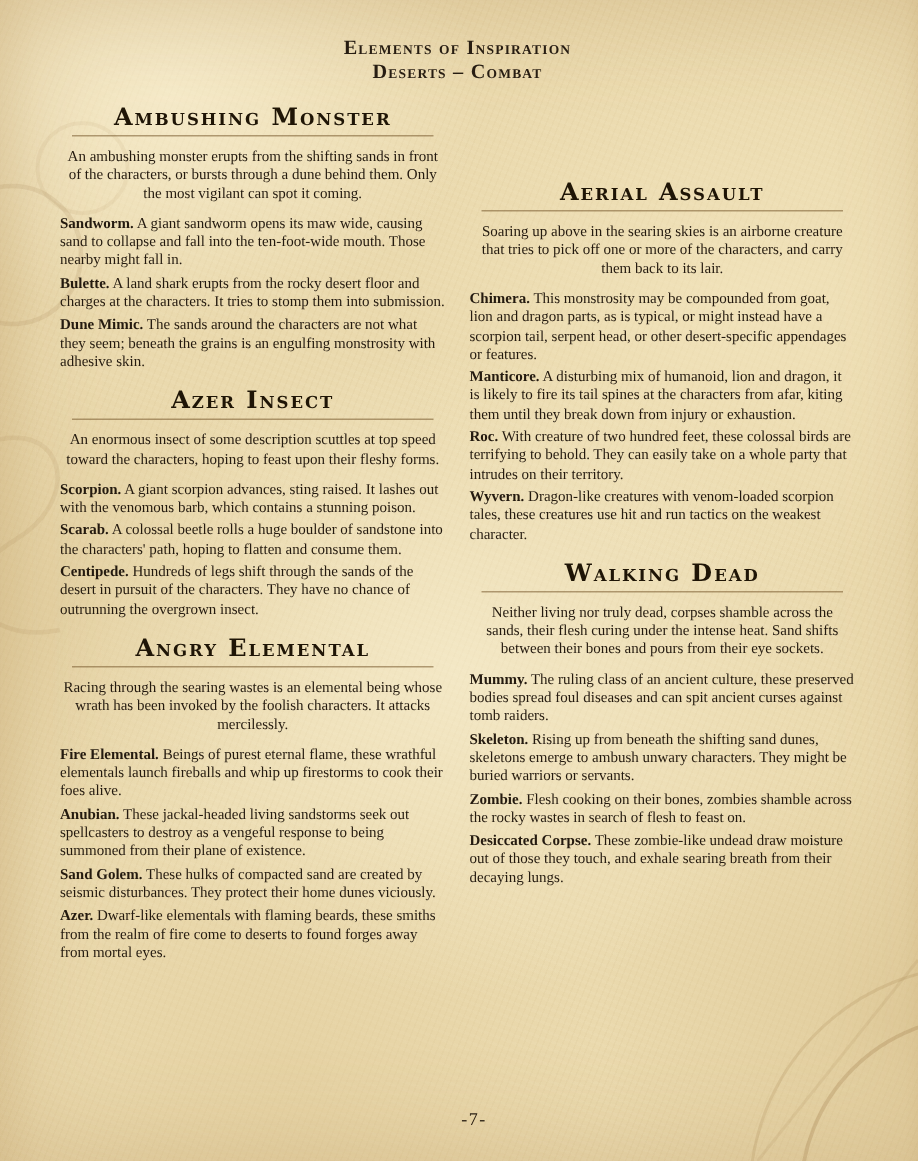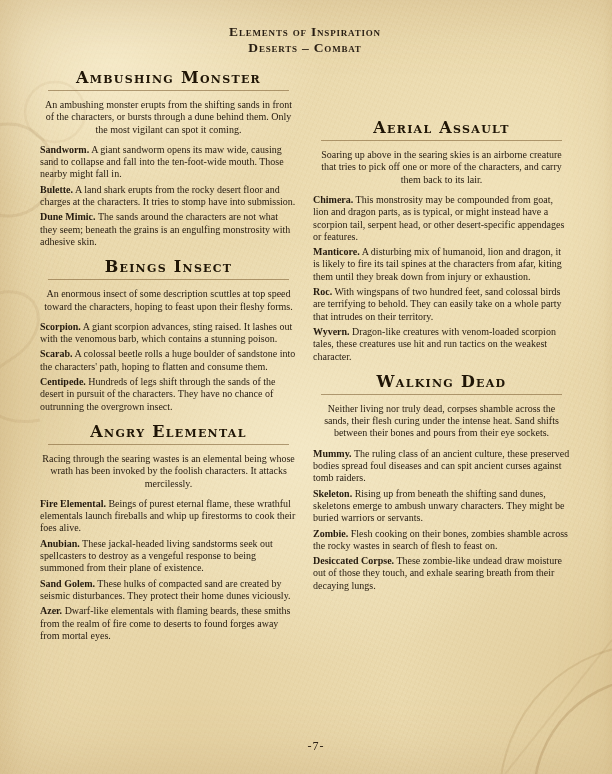--- a/index.html
+++ b/index.html
@@ -75,30 +75,30 @@
         <div class="section">
           <h2 class="section-heading">Ambushing Monster</h2>
           <hr class="section-rule">
           <p class="intro">An ambushing monster erupts from the shifting sands in front of the characters, or bursts through a dune behind them. Only the most vigilant can spot it coming.</p>
           <p class="entry">
             <b>Sandworm.</b>
             <span>A giant sandworm opens its maw wide, causing sand to collapse and fall into the ten-foot-wide mouth. Those nearby might fall in.</span>
           </p>
           <p class="entry">
             <b>Bulette.</b>
-            <span>A land shark erupts from the rocky desert floor and charges at the characters. It tries to stomp have into submission.</span>
+            <span>A land shark erupts from the rocky desert floor and charges at the characters. It tries to stomp them into submission.</span>
           </p>
           <p class="entry">
             <b>Dune Mimic.</b>
             <span>The sands around the characters are not what they seem; beneath the grains is an engulfing monstrosity with adhesive skin.</span>
           </p>
         </div>
 
         <div class="section">
-          <h2 class="section-heading">Beings Insect</h2>
+          <h2 class="section-heading">Azer Insect</h2>
           <hr class="section-rule">
           <p class="intro">An enormous insect of some description scuttles at top speed toward the characters, hoping to feast upon their fleshy forms.</p>
           <p class="entry">
             <b>Scorpion.</b>
             <span>A giant scorpion advances, sting raised. It lashes out with the venomous barb, which contains a stunning poison.</span>
           </p>
           <p class="entry">
             <b>Scarab.</b>
             <span>A colossal beetle rolls a huge boulder of sandstone into the characters' path, hoping to flatten and consume them.</span>
           </p>
@@ -141,21 +141,21 @@
           <p class="entry">
             <b>Chimera.</b>
             <span>This monstrosity may be compounded from goat, lion and dragon parts, as is typical, or might instead have a scorpion tail, serpent head, or other desert-specific appendages or features.</span>
           </p>
           <p class="entry">
             <b>Manticore.</b>
             <span>A disturbing mix of humanoid, lion and dragon, it is likely to fire its tail spines at the characters from afar, kiting them until they break down from injury or exhaustion.</span>
           </p>
           <p class="entry">
             <b>Roc.</b>
-            <span>With wingspans of two hundred feet, sand colossal birds are terrifying to behold. They can easily take on a whole party that intrudes on their territory.</span>
+            <span>With creature of two hundred feet, these colossal birds are terrifying to behold. They can easily take on a whole party that intrudes on their territory.</span>
           </p>
           <p class="entry">
             <b>Wyvern.</b>
             <span>Dragon-like creatures with venom-loaded scorpion tales, these creatures use hit and run tactics on the weakest character.</span>
           </p>
         </div>
 
         <div class="section">
           <h2 class="section-heading">Walking Dead</h2>
           <hr class="section-rule">

